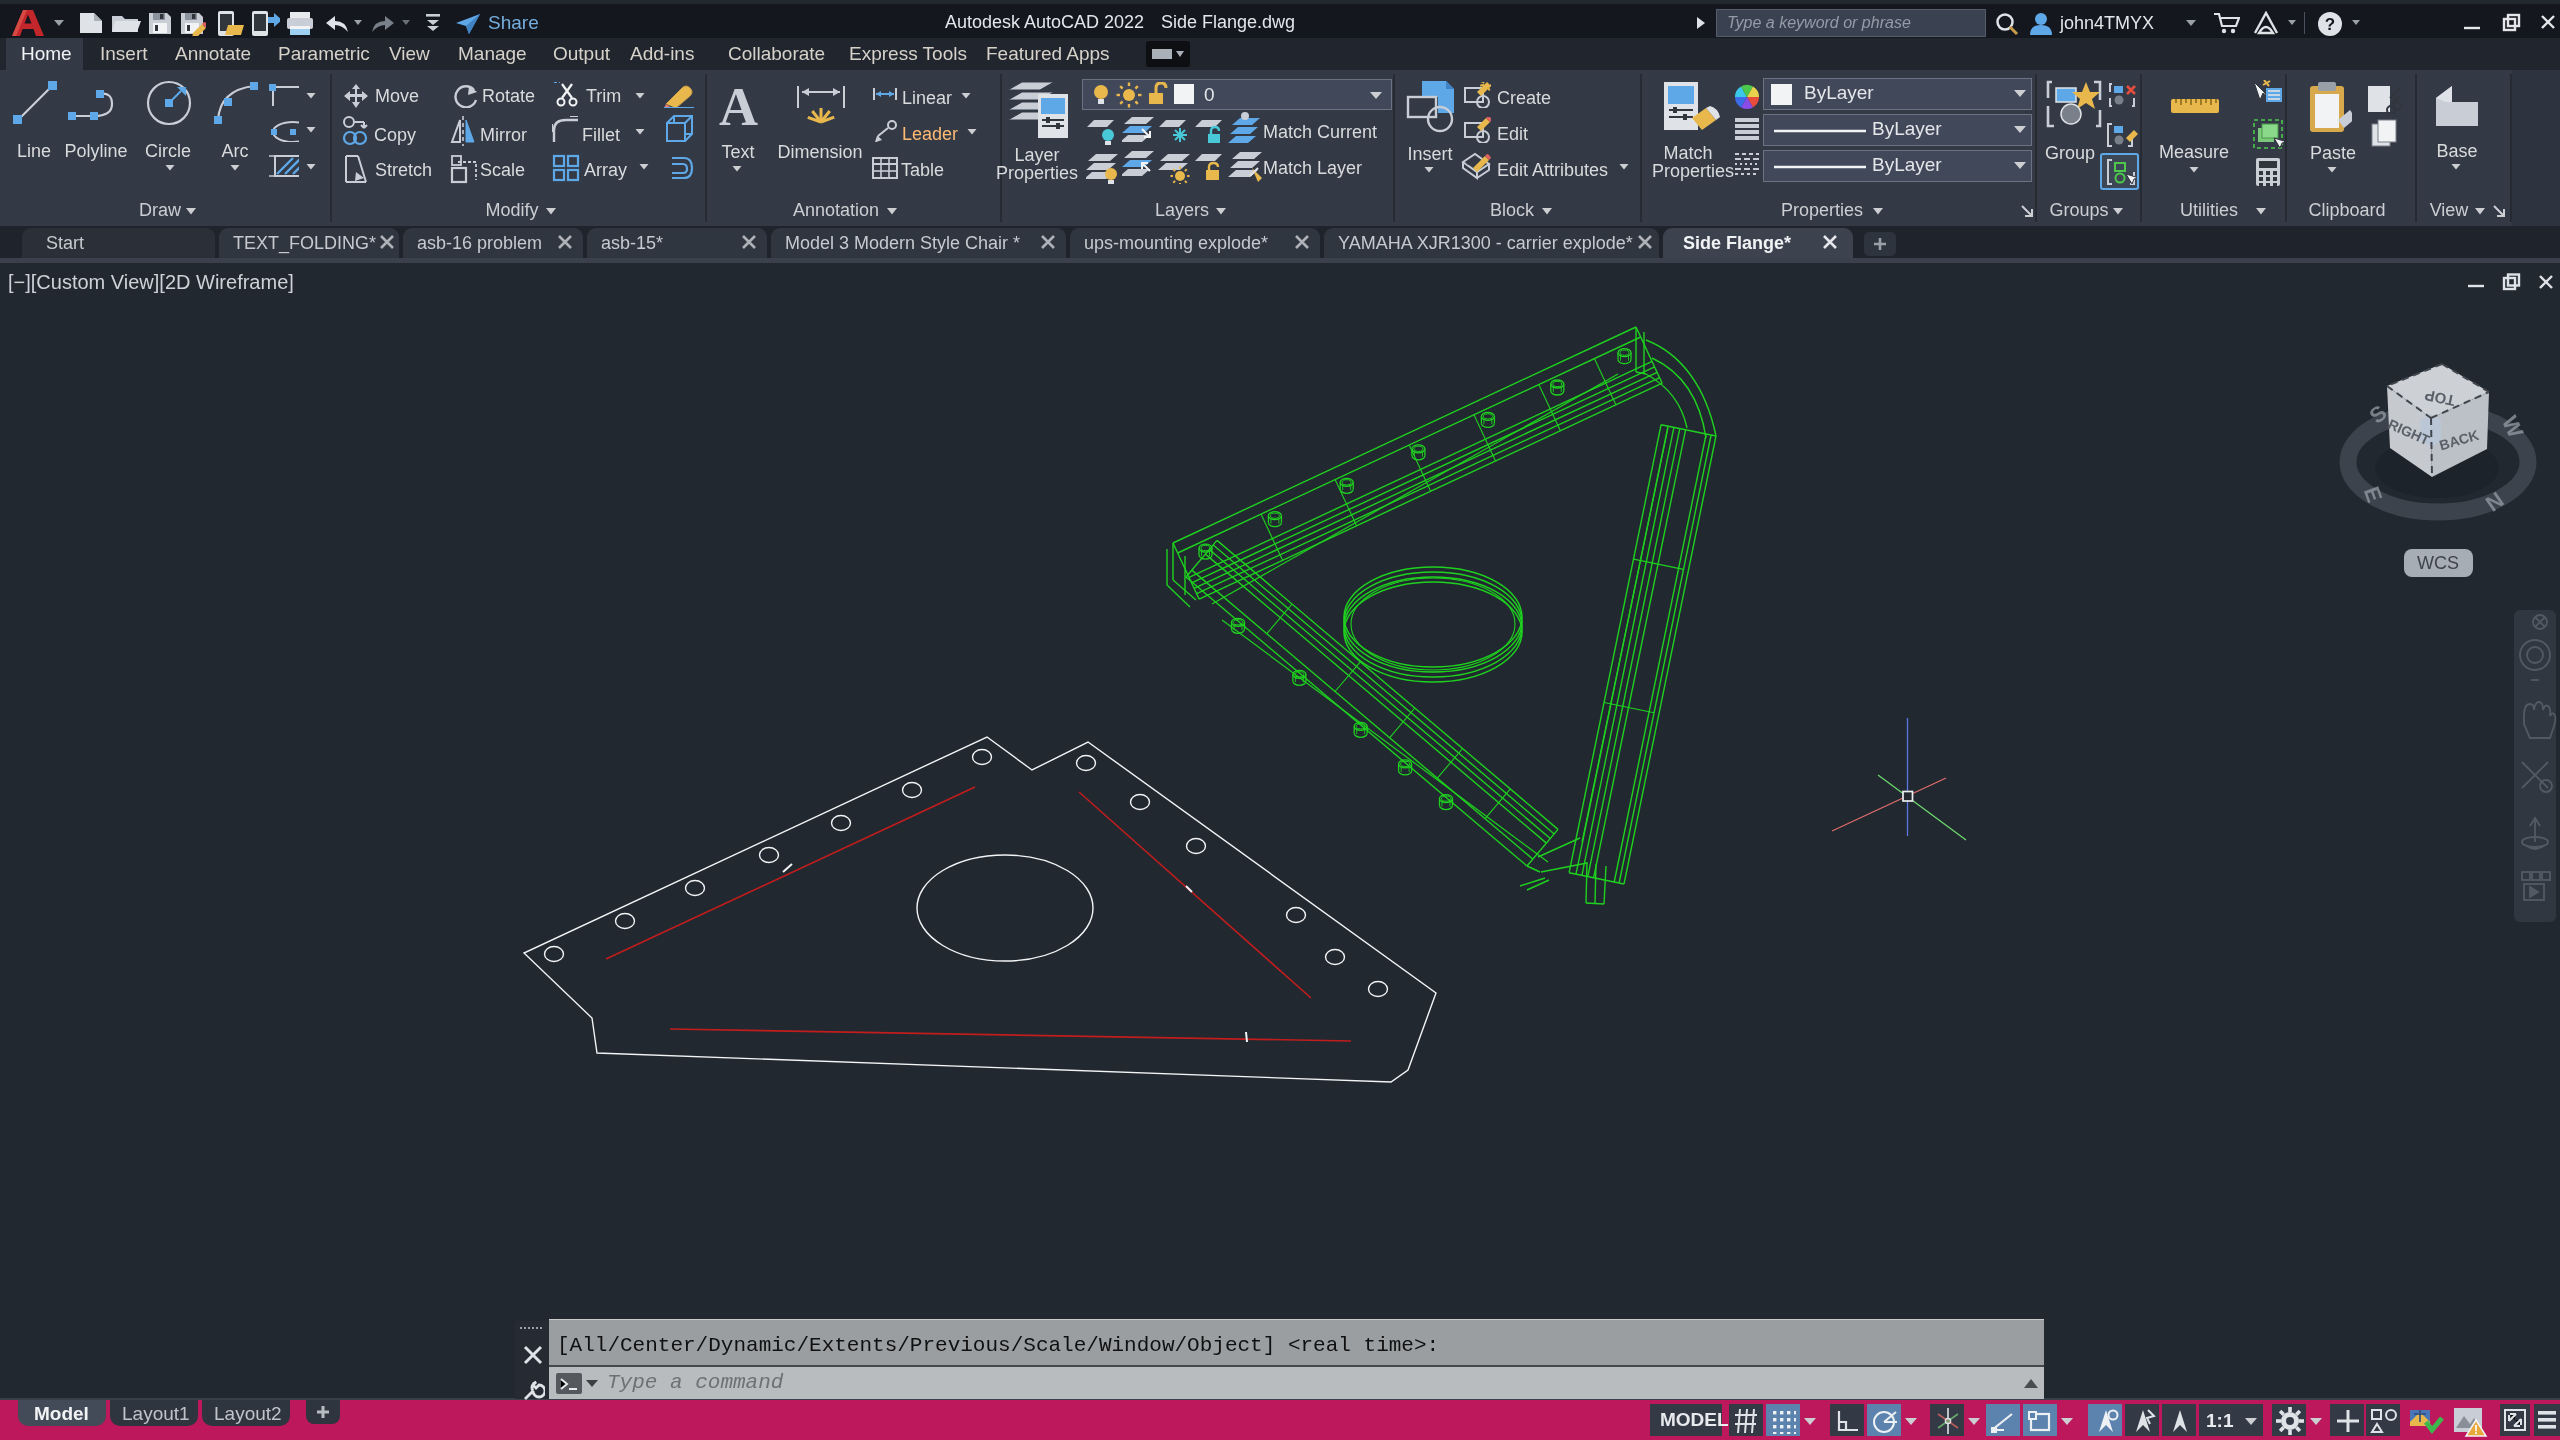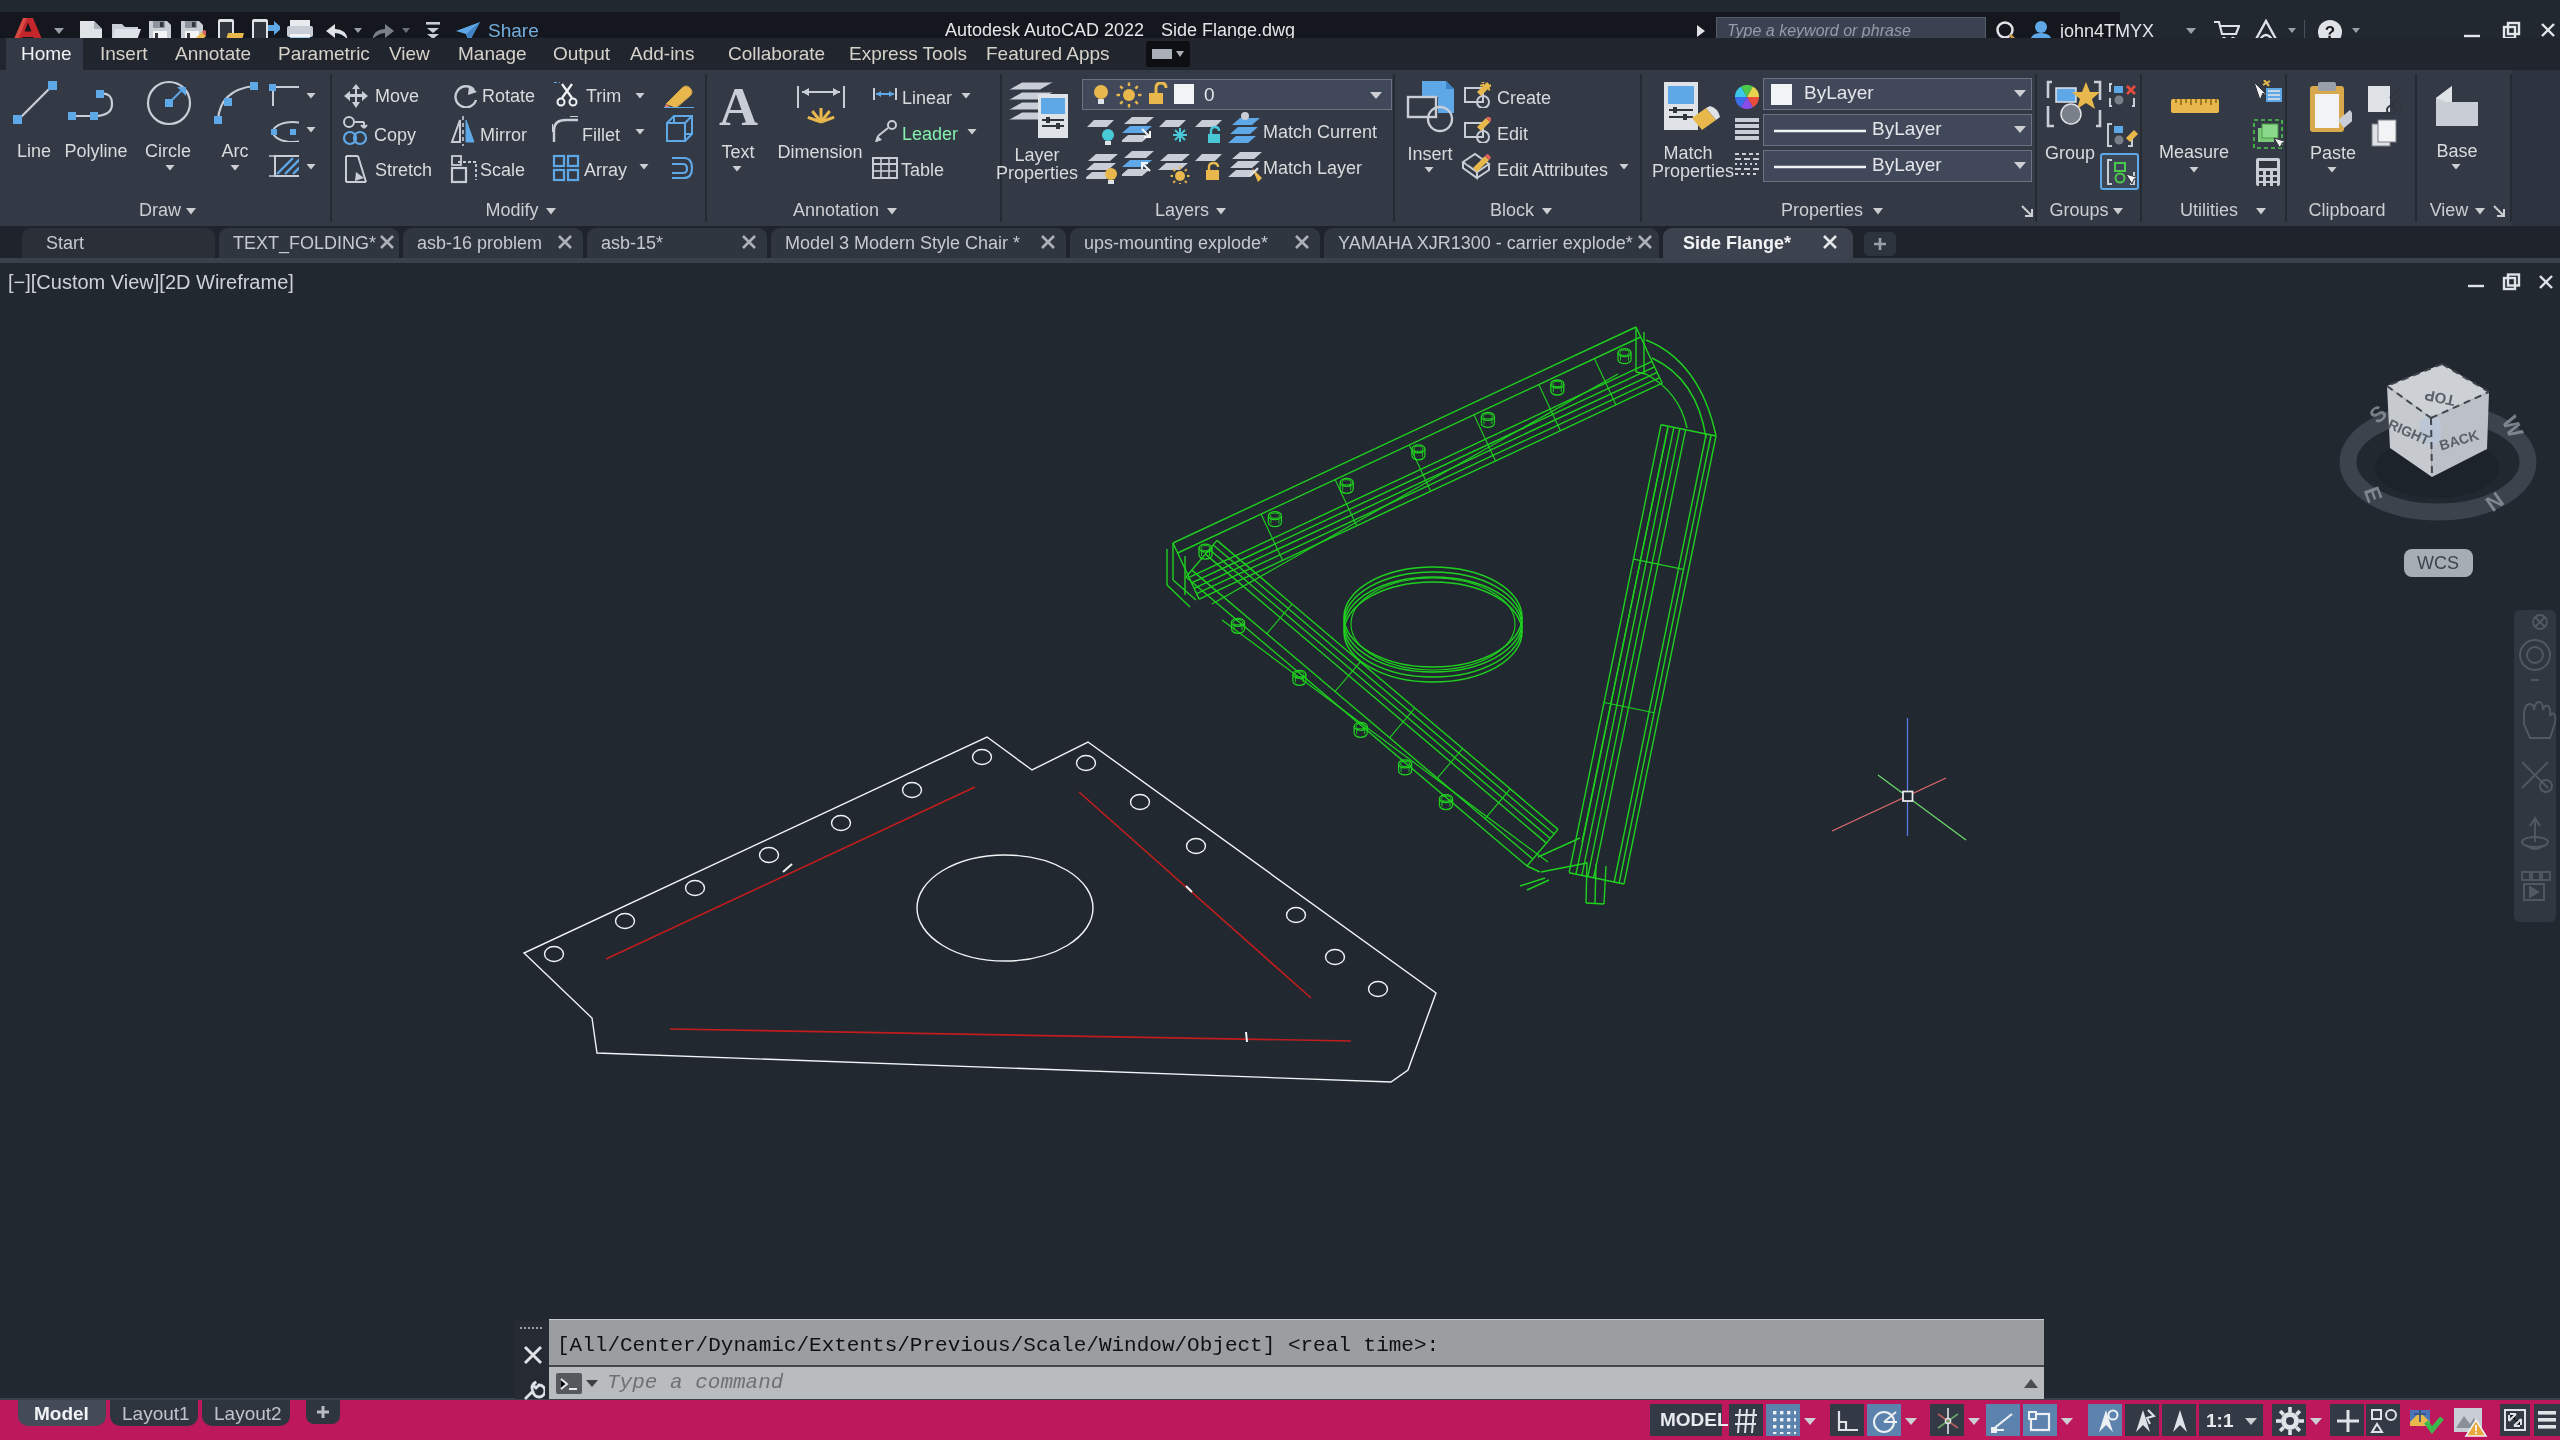--- a/index.html
+++ b/index.html
@@ -239,21 +239,21 @@
         <rect x="48" y="2.5" width="11" height="11"></rect>
         <line x1="80" y1="4" x2="92" y2="16"></line>
         <line x1="92" y1="4" x2="80" y2="16"></line>
       </g>
     </svg>
     <div class="abs" style="left:2404px;top:549px;width:69px;height:28px;background:#a7adb4;border-radius:8px;z-index:2"></div>
     <div class="txt" style="left:2417px;top:553px;color:#3e444d;font-size:18px;z-index:2">WCS</div>
     <svg style="position:absolute;left:2449px;top:561px" width="14" height="9" viewBox="0 0 14 9">
       <path d="M1 1 L13 1 7 8 Z" fill="#70767d"></path>
     </svg>
-    <div class="abs" style="left:0;top:12px;width:2120px;height:38px;background:#14171d;z-index:3">
+    <div class="abs" style="left:0;top:4px;width:2560px;height:38px;background:#14171d;z-index:3">
       <svg style="position:absolute;left:8px;top:4px" width="40" height="30" viewBox="0 0 40 30">
         <path d="M4 28 L15 2 H25 L36 28 H28 L25.5 21 H14.5 L12 28 Z M16.5 15.5 h7 L20 6.5 Z" fill="#c3262b"></path>
         <path d="M4 28 L15 2 h4 L8 28 Z" fill="#e05a50" opacity="0.7"></path>
       </svg>
       <svg style="position:absolute;left:52px;top:15px" width="14" height="8" viewBox="0 0 14 8">
         <path d="M2 1 L12 1 7 7 Z" fill="#9aa0a8"></path>
       </svg>
       <svg style="position:absolute;left:76px;top:7px" width="30" height="24" viewBox="0 0 30 24">
         <path d="M4 2 H18 L26 10 V22 H4 Z" fill="#dfe2e6"></path>
         <path d="M18 2 L26 10 H18 Z" fill="#aab0b8"></path>
@@ -563,21 +563,21 @@
       <div class="txt" style="left:902px;top:18px;color:#d9dadc;font-size:18px">Linear</div>
       <svg style="position:absolute;left:960px;top:22px" width="12" height="8" viewBox="0 0 12 8">
         <path d="M1.5 1 L10.5 1 6 6.5 Z" fill="#ccced2"></path>
       </svg>
       <svg style="position:absolute;left:872px;top:50px" width="26" height="22" viewBox="0 0 26 22">
         <circle cx="20" cy="5" r="4" stroke="#c9ced6" stroke-width="2" fill="none"></circle>
         <path d="M16 8 L6 16" stroke="#c9ced6" stroke-width="2"></path>
         <path d="M10 20 l-6 2 2 -6 Z" fill="#c9ced6"></path>
         <path d="M6 16 L4 22" stroke="#c9ced6" stroke-width="2"></path>
       </svg>
-      <div class="txt" style="left:902px;top:54px;color:#86efac;font-size:18px">Leader</div>
+      <div class="txt" style="left:902px;top:54px;color:#fdba74;font-size:18px">Leader</div>
       <svg style="position:absolute;left:966px;top:58px" width="12" height="8" viewBox="0 0 12 8">
         <path d="M1.5 1 L10.5 1 6 6.5 Z" fill="#ccced2"></path>
       </svg>
       <svg style="position:absolute;left:872px;top:86px" width="26" height="24" viewBox="0 0 26 24">
         <rect x="1" y="2" width="24" height="20" fill="none" stroke="#c9ced6" stroke-width="2"></rect>
         <line x1="1" y1="8" x2="25" y2="8" stroke="#c9ced6" stroke-width="2"></line>
         <line x1="9" y1="2" x2="9" y2="22" stroke="#c9ced6" stroke-width="1.6"></line>
         <line x1="17" y1="2" x2="17" y2="22" stroke="#c9ced6" stroke-width="1.6"></line>
         <line x1="1" y1="15" x2="25" y2="15" stroke="#c9ced6" stroke-width="1.6"></line>
       </svg>

